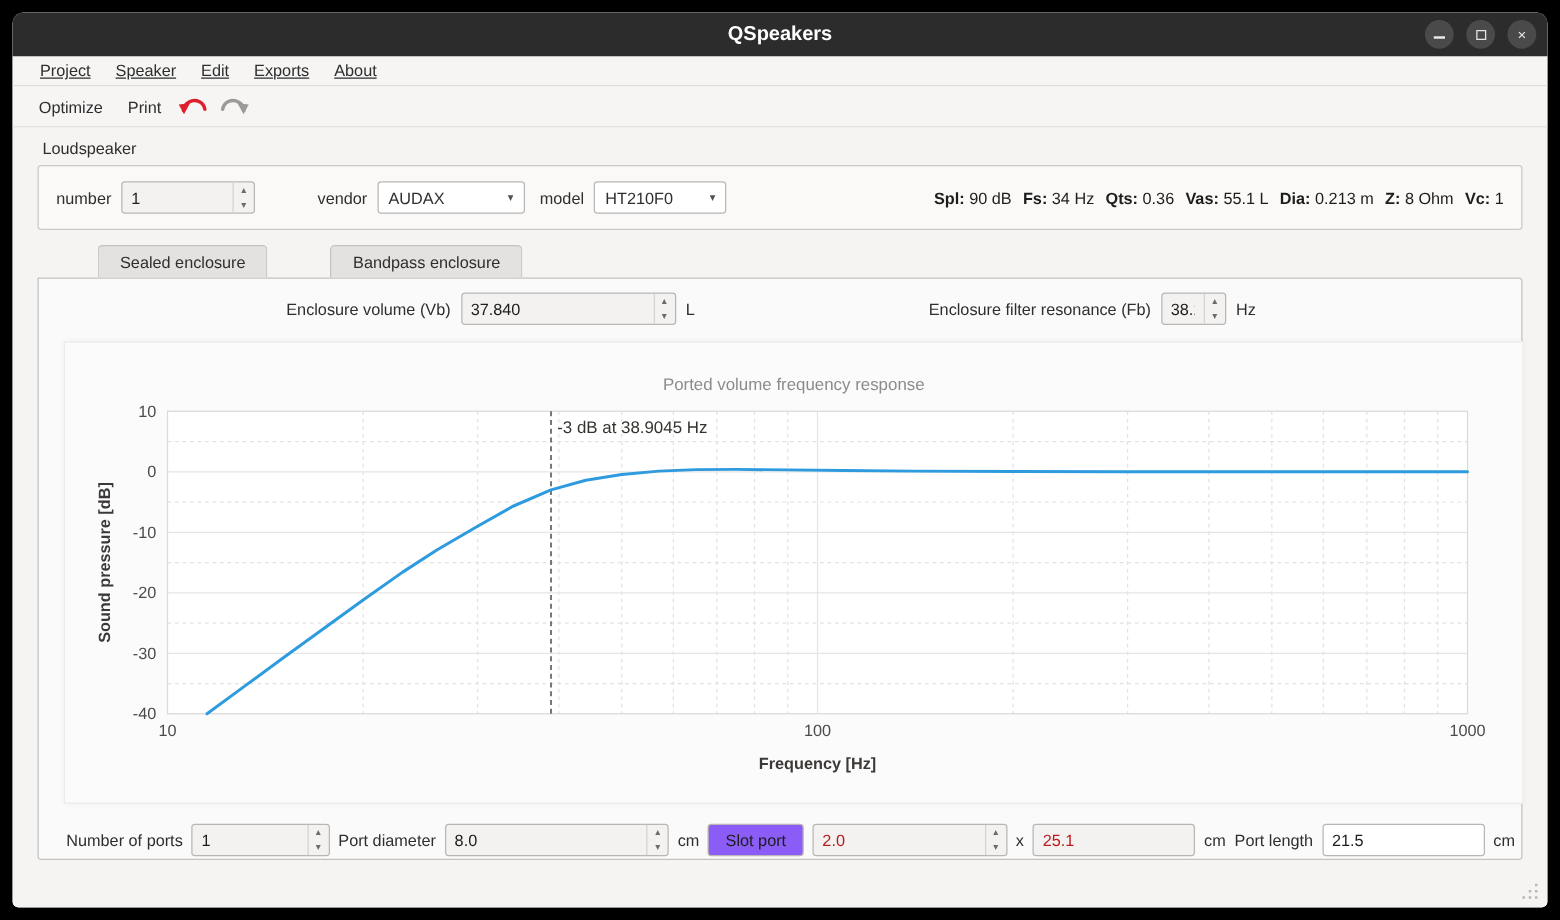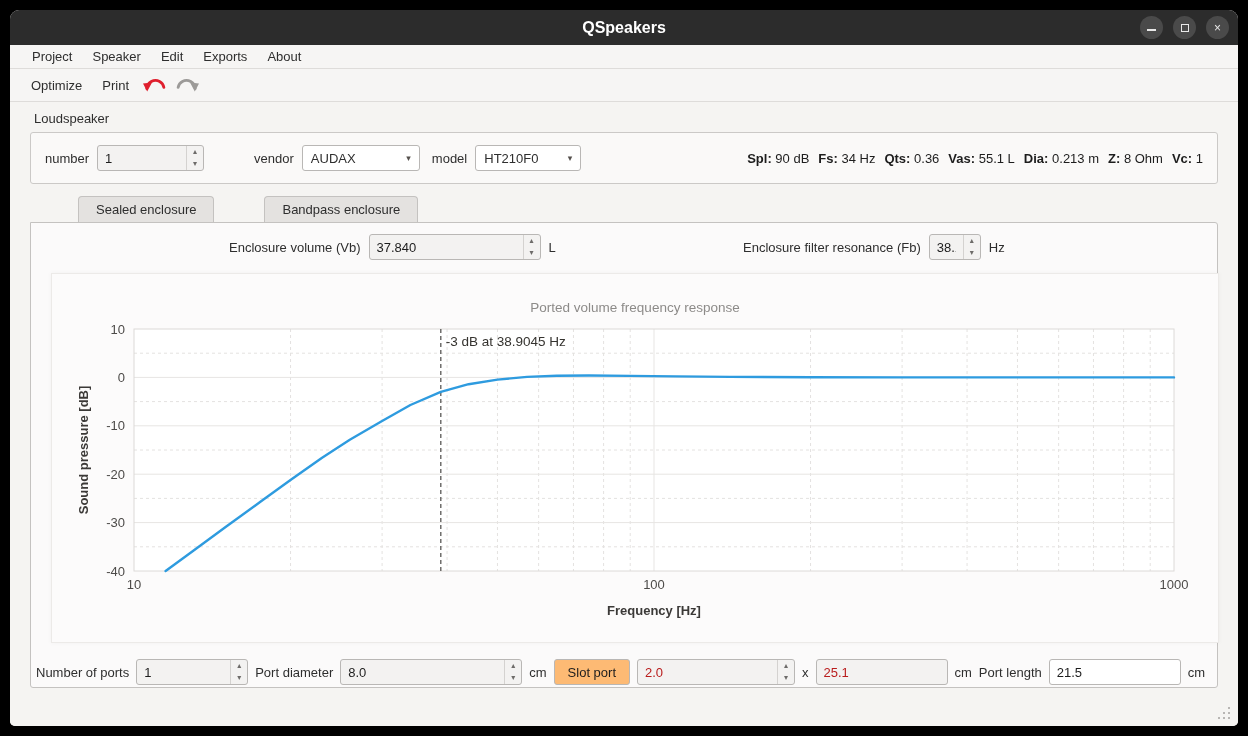--- a/index.html
+++ b/index.html
@@ -27,21 +27,21 @@
     color:#e8e8e8; display:flex; align-items:center; justify-content:center;
     font-size:12px; line-height:1; cursor:default; user-select:none;
   }
   .winbtn .sq { width:8px; height:8px; border:1.6px solid #e8e8e8; display:block; }
   .winbtn .mn { width:9px; height:2px; background:#e8e8e8; display:block; margin-top:4px; }
   
   .menubar {
     height:24px; background:#f6f5f4; border-bottom:1px solid #dedcda;
     display:flex; align-items:center; padding-left:12px; flex:0 0 auto;
   }
-  .menu-item { padding:2px 10px; border-radius:3px; }
+  .menu-item { padding:2px 10px; border-radius:3px;text-decoration:underline; }
   .toolbar {
     height:33px; background:#f6f5f4; border-bottom:1px solid #dedcda;
     display:flex; align-items:center; padding-left:12px; gap:2px; flex:0 0 auto;
   }
   .tool-btn { padding:4px 9px; border-radius:3px; }
   .tool-icon { width:30px; height:22px; display:flex; align-items:center; justify-content:center; }
   
   .content { flex:1; padding:7px 20px 0 20px; position:relative; background:#f5f4f2; }
   .group-label { margin:2px 0 6px 4px; }
   .groupbox {
@@ -80,25 +80,25 @@
     border:1px solid #c4c2c0; background:#fbfafa; height:466px; position:relative;
     border-radius:0 3px 3px 3px;
   }
   .vol-group { position:absolute; left:198px; top:11px; display:flex; align-items:center; gap:8px; }
   .res-group { position:absolute; left:712px; top:11px; display:flex; align-items:center; gap:8px; }
   .chart-card {
     position:absolute; left:20px; top:50px; width:1168px; height:370px;
     background:#fcfbfb; border:1px solid #eceae8; box-shadow:0 0 5px rgba(0,0,0,0.04);
   }
   .ports-row {
-    position:absolute; left:5px; right:5px; top:434px; height:30px;
+    position:absolute; left:22px; right:5px; top:434px; height:30px;
     display:flex; align-items:center; gap:7px; white-space:nowrap;
   }
   .btn {
-    height:26px; border:1px solid #b9b7b5; border-radius:3px; background:#fdba74;
+    height:26px; border:1px solid #b9b7b5; border-radius:3px; background:#8b5cf6;
     padding:3px 13px; font:inherit; color:#1d1d1d;
   }
   .grip { position:absolute; right:6px; bottom:5px; width:14px; height:14px; }
   .grip::after {
     content:''; position:absolute; left:0; top:0; width:2px; height:2px; background:transparent;
     box-shadow:10px 0 0 #b8b6b4, 5px 5px 0 #b8b6b4, 10px 5px 0 #b8b6b4,
                0 10px 0 #b8b6b4, 5px 10px 0 #b8b6b4, 10px 10px 0 #b8b6b4;
   }
 </style>
 </head>

